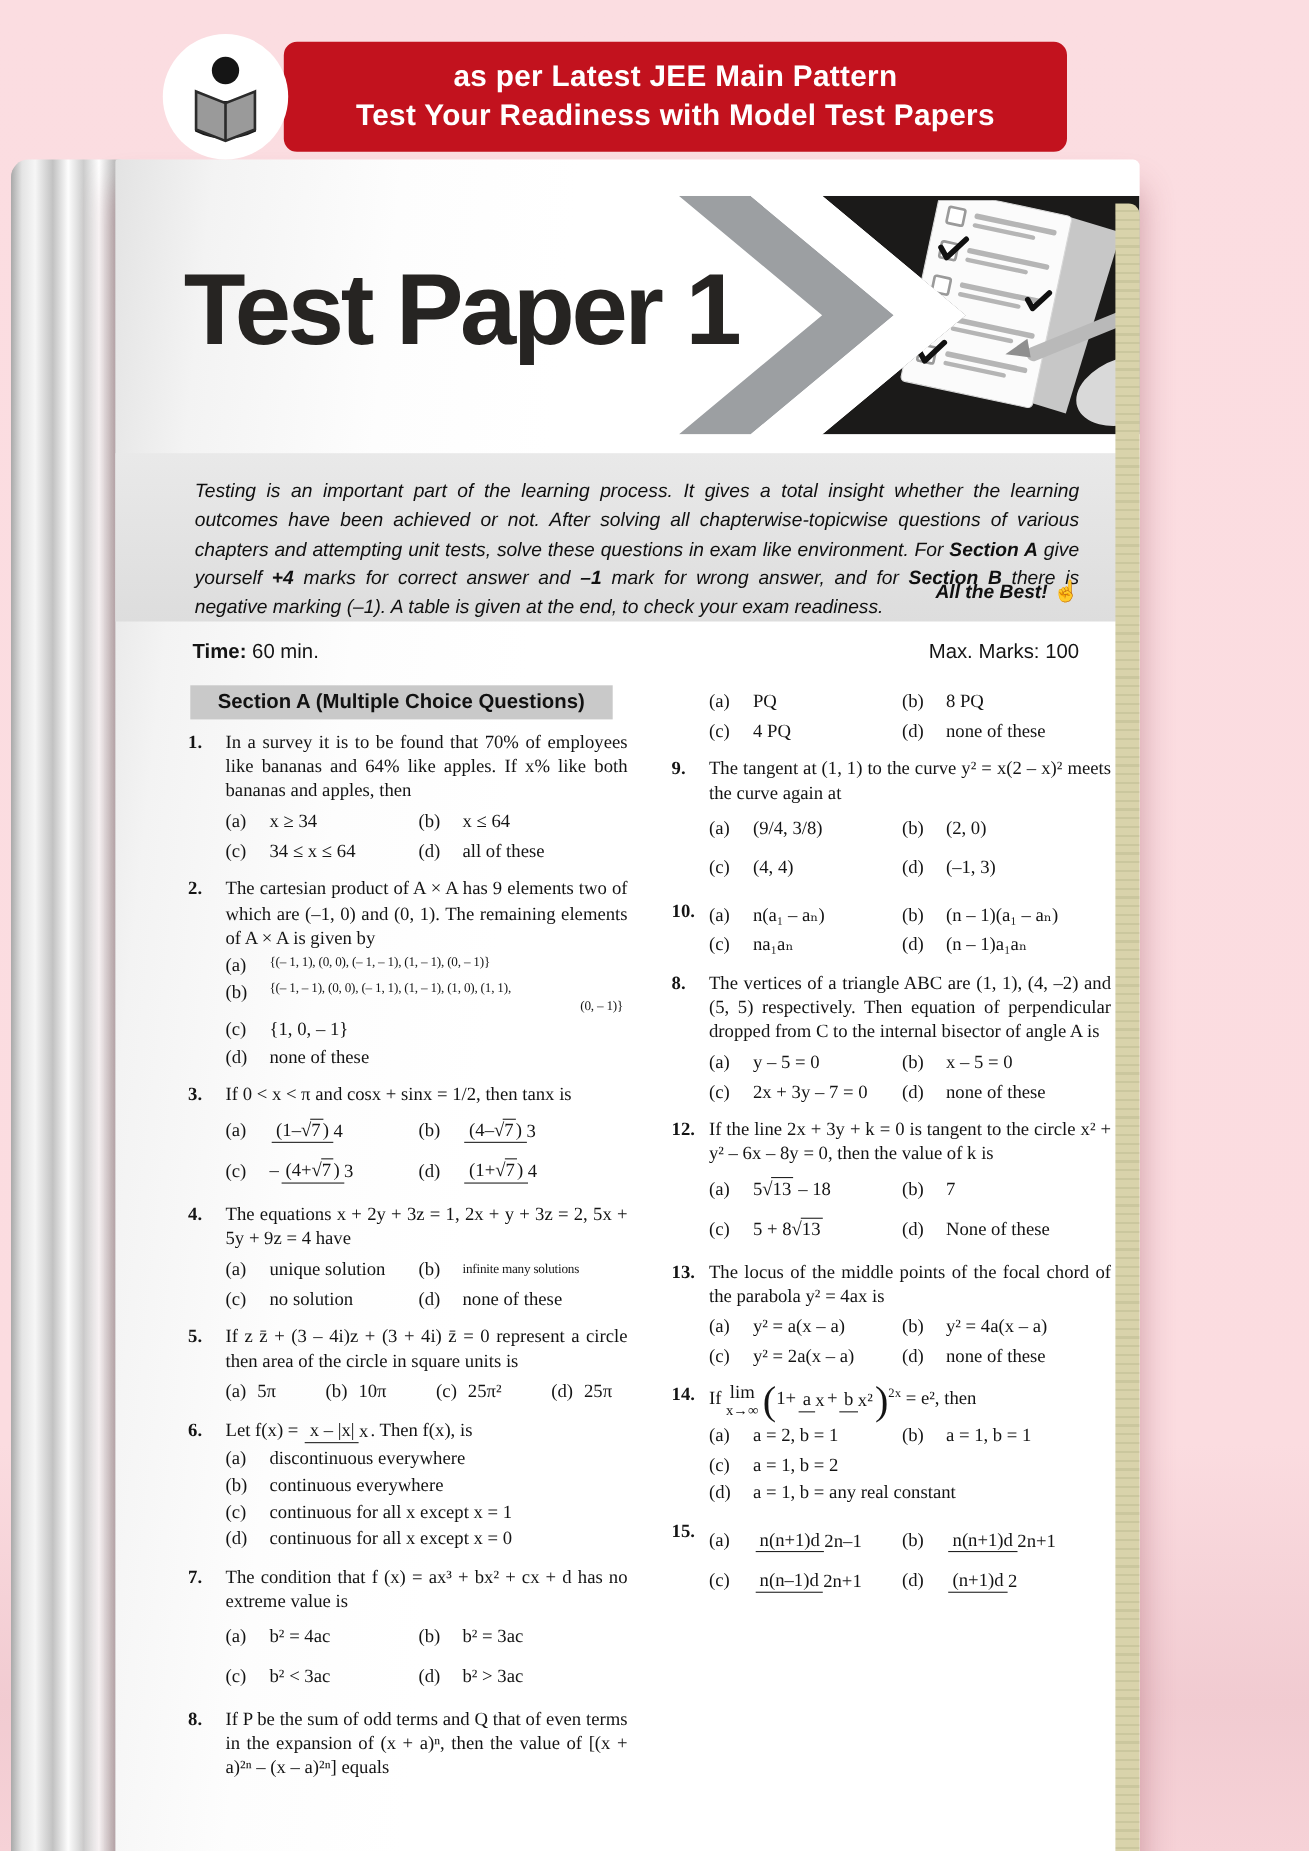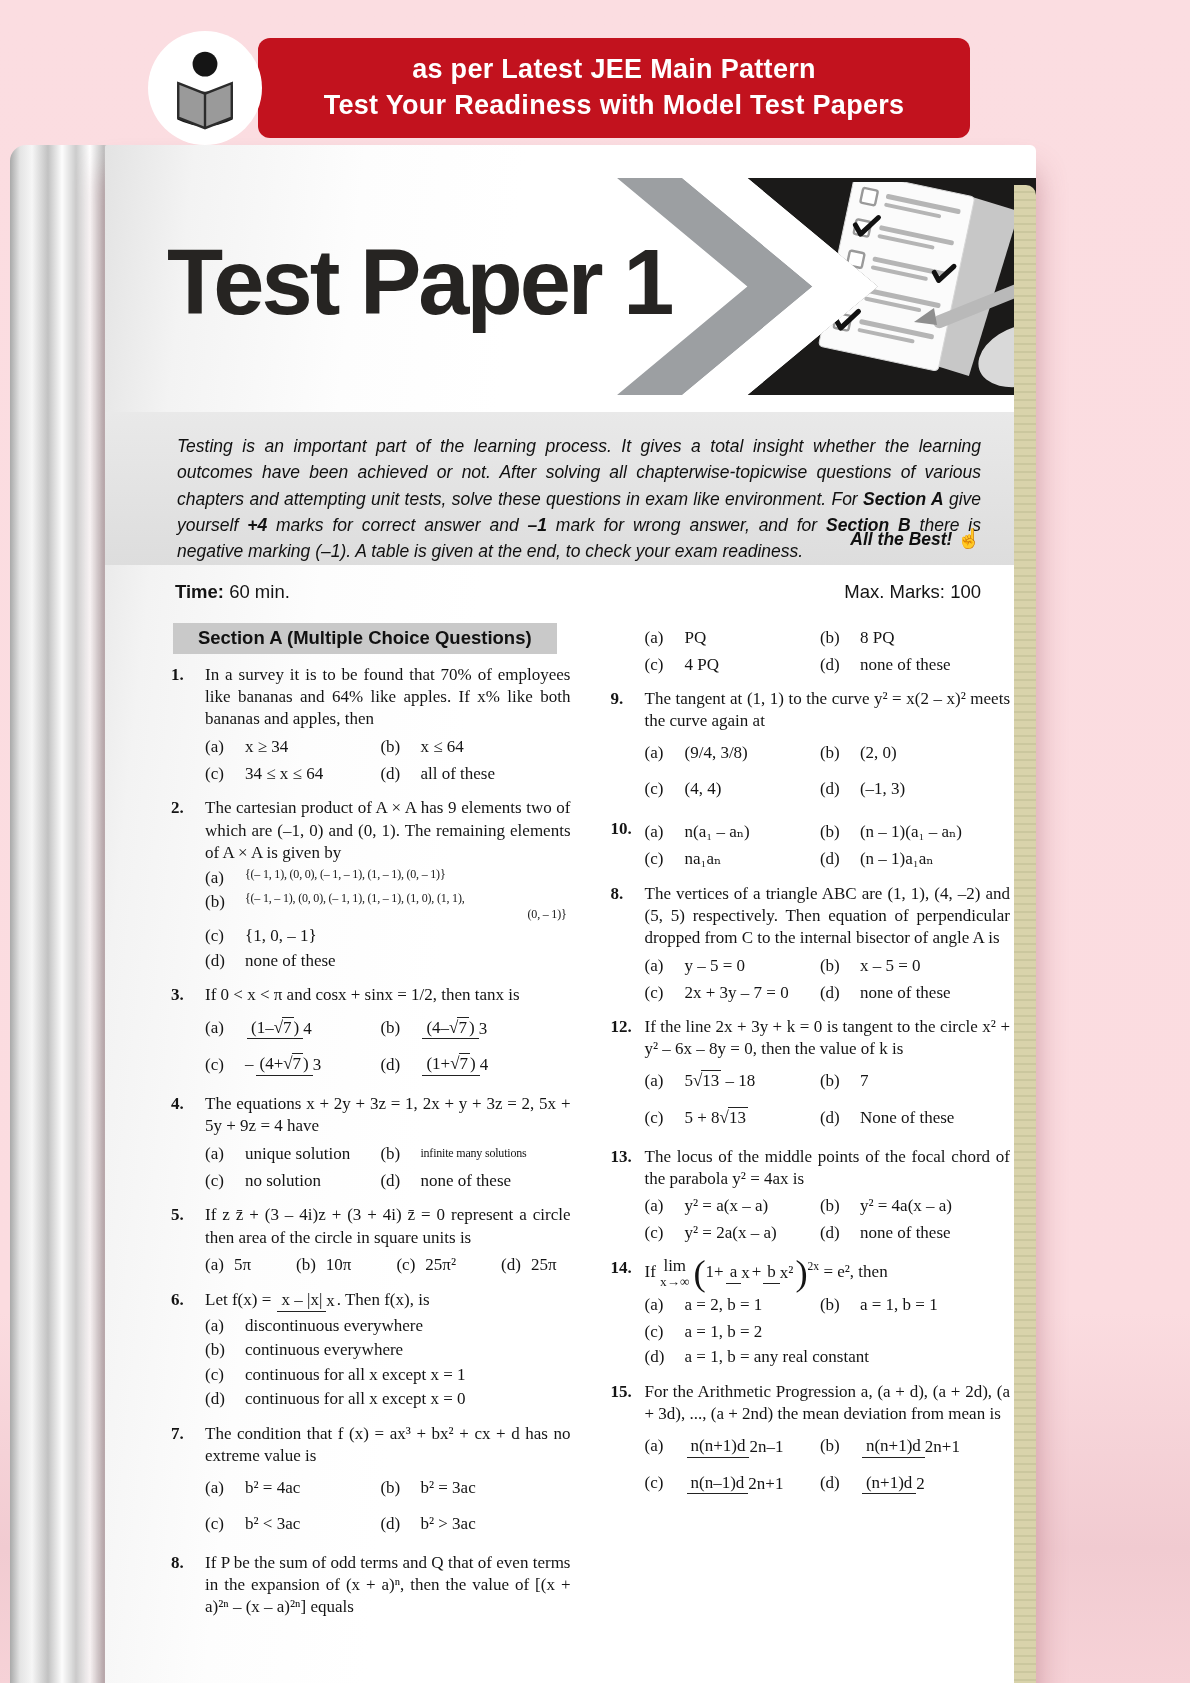--- a/index.html
+++ b/index.html
@@ -530,21 +530,20 @@
                   <div class="opt">
                     <span class="olabel">(d)</span>
                     <span class="otext">a = 1, b = any real constant</span>
                   </div>
                 </div>
               </div>
             </div>
             <div class="q">
               <div class="qnum">15.</div>
               <div class="qbody">
-                <div class="stem">For the Arithmetic Progression a, (a + d), (a + 2d), (a + 3d), ..., (a + 2nd) the mean deviation from mean is</div>
                 <div class="opts grid spaced">
                   <div class="opt">
                     <span class="olabel">(a)</span>
                     <span class="otext"><span class="frac">
                         <span class="fnum">n(n+1)d</span>
                         <span class="fden">2n–1</span>
                       </span></span>
                   </div>
                   <div class="opt">
                     <span class="olabel">(b)</span>

